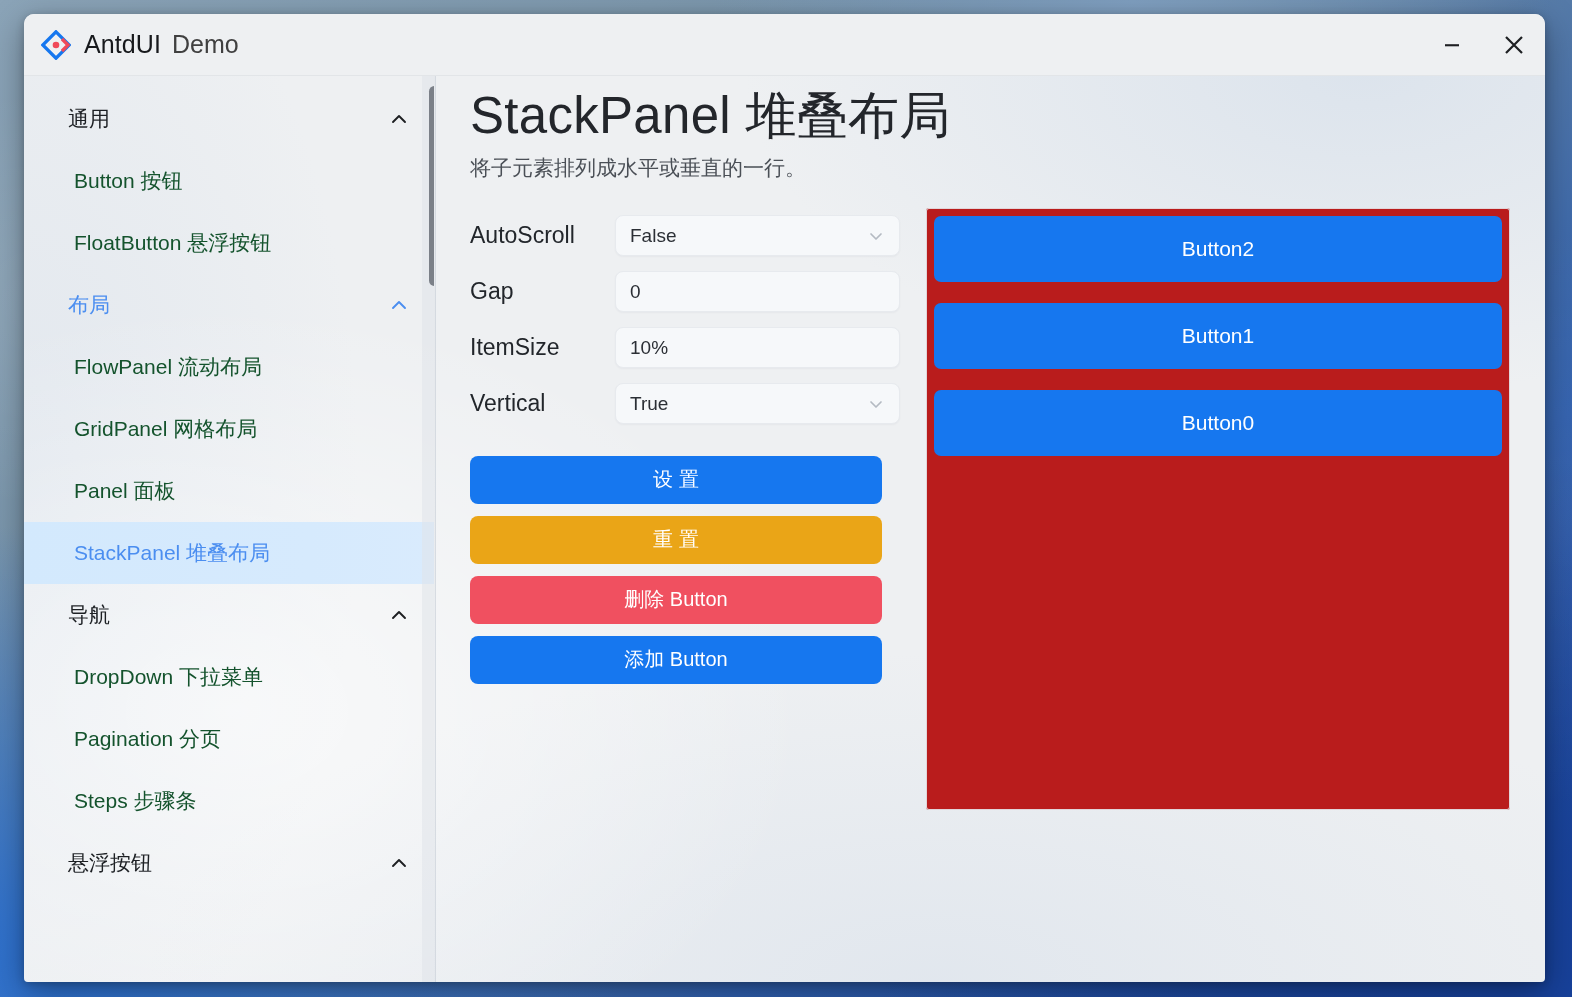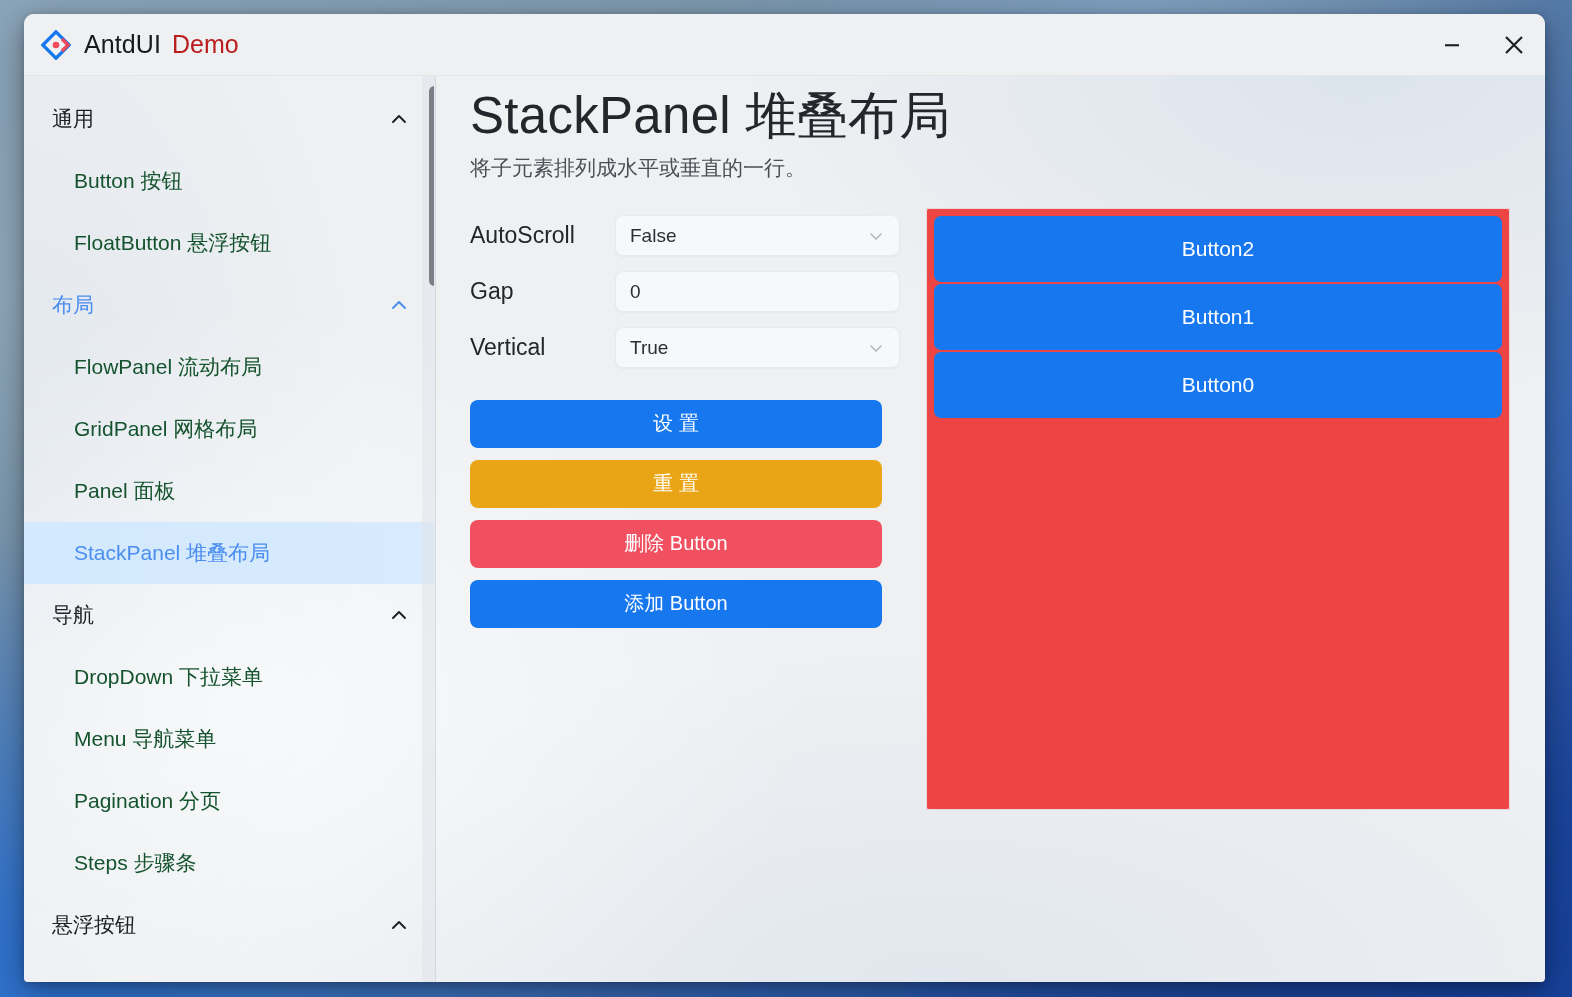--- a/index.html
+++ b/index.html
@@ -58,21 +58,21 @@
   #apptitle {
     margin-left:13px;
     font-size:25px;
     color:#17191c;
     letter-spacing:.1px;
     white-space:nowrap;
   }
   #appsub {
     margin-left:11px;
     font-size:25px;
-    color:#b91c1c;
+    color:#404040;
     white-space:nowrap;
   }
   #wincontrols { margin-left:auto; display:flex; height:100%; }
   .wbtn {
     width:62px; height:100%;
     display:flex; align-items:center; justify-content:center;
     cursor:default; background:transparent; border:none;
   }
   .wbtn svg { display:block; }
 
@@ -82,21 +82,21 @@
   
   #sidebar {
     position:relative;
     width:410px; flex:0 0 410px;
     overflow:hidden;
     padding-top:12px;
   }
   .navgroup {
     height:62px;
     display:flex; align-items:center;
-    padding:0 24px 0 28px;
+    padding:0 24px 0 44px;
     font-size:21px;
     color:#1d2024;
     cursor:default;
   }
   .navgroup.active { color:#4b8ef0; }
   .navgroup .chev { margin-left:auto; display:flex; }
   .navitem {
     height:62px;
     display:flex; align-items:center;
     padding-left:50px;
@@ -182,26 +182,26 @@
   }
   .actbtn.first { margin-top:24px; }
   .actbtn.wide-letter { letter-spacing:6px; text-indent:6px; }
   .actbtn.primary { background:#1677ef; }
   .actbtn.warning { background:#eaa517; }
   .actbtn.danger  { background:#f05060; }
 
   
   #previewwrap { flex:1; padding-left:26px; padding-right:35px; }
   #preview {
-    background:#ef4444;
+    background:#b91c1c;
     border-radius:3px;
     height:602px;
     padding:8px;
     display:flex; flex-direction:column;
-    gap:2px;
+    gap:21px;
     box-shadow:inset 0 0 0 1px rgba(230,234,238,.9);
   }
   .pbtn {
     flex:0 0 66px;
     display:flex; align-items:center; justify-content:center;
     background:#1677ef;
     border:none; border-radius:7px;
     color:#fff;
     font-family:inherit;
     font-size:21px;
@@ -283,23 +283,20 @@
         <span class="chev">
           <svg width="22" height="22" viewBox="0 0 22 22">
               <path d="M5 14 L11 8 L17 14" stroke="#1d1f22" stroke-width="1.9" fill="none" stroke-linecap="round" stroke-linejoin="round"></path>
             </svg>
         </span>
       </div>
       <div class="navitem">
         <span>DropDown 下拉菜单</span>
       </div>
       <div class="navitem">
-        <span>Menu 导航菜单</span>
-      </div>
-      <div class="navitem">
         <span>Pagination 分页</span>
       </div>
       <div class="navitem">
         <span>Steps 步骤条</span>
       </div>
 
       <div class="navgroup">
         <span>悬浮按钮</span>
         <span class="chev">
           <svg width="22" height="22" viewBox="0 0 22 22">
@@ -334,20 +331,26 @@
             </div>
           </div>
 
           <div class="formrow">
             <span class="flabel">Gap</span>
             <div class="fctl">
               <span>0</span>
             </div>
           </div>
 
+          <div class="formrow">
+            <span class="flabel">ItemSize</span>
+            <div class="fctl">
+              <span>10%</span>
+            </div>
+          </div>
 
           <div class="formrow">
             <span class="flabel">Vertical</span>
             <div class="fctl select">
               <span>True</span>
               <span class="caret">
                 <svg width="20" height="20" viewBox="0 0 20 20">
                     <path d="M5 8 L10 13 L15 8" stroke="#b4bac2" stroke-width="1.7" fill="none" stroke-linecap="round" stroke-linejoin="round"></path>
                   </svg>
               </span>

